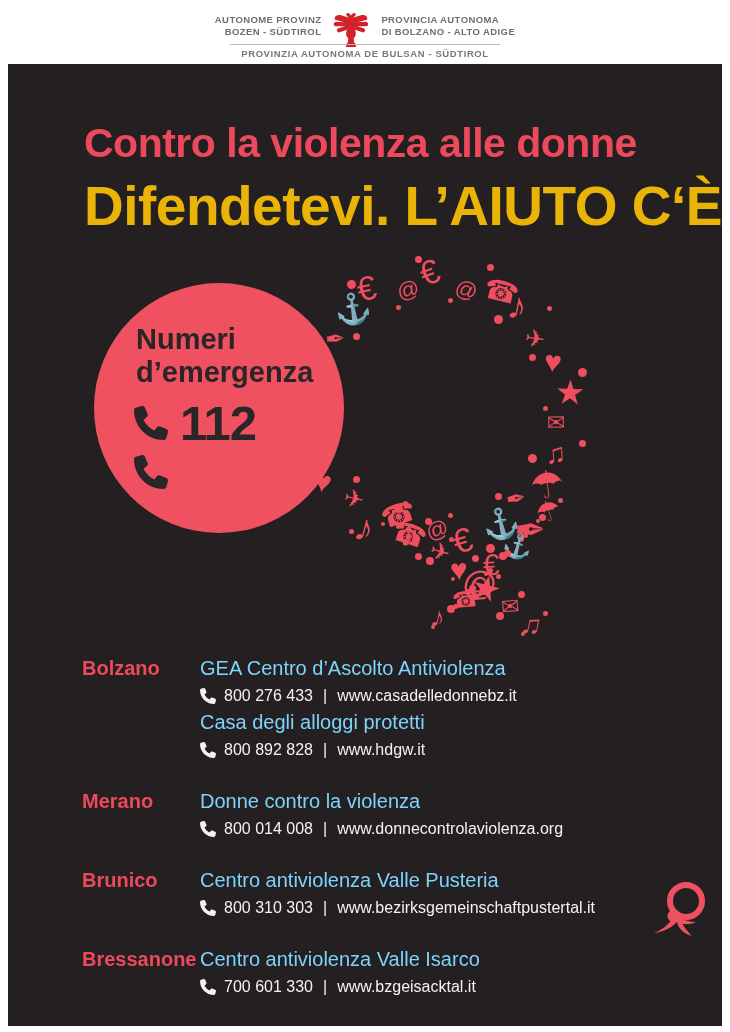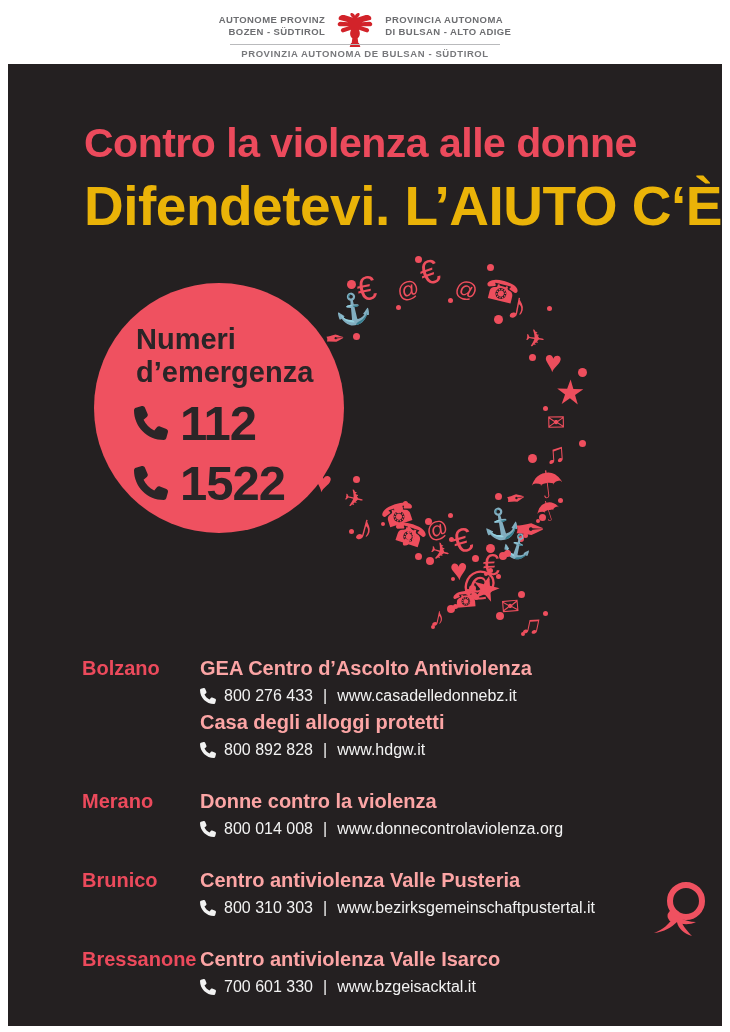--- a/index.html
+++ b/index.html
@@ -45,21 +45,21 @@
   .em-row{position:absolute;left:40px;display:flex;align-items:center;gap:12px;}
   .em-row.n0{top:112px;}
   .em-row.n1{top:172px;}
   .em-num{font-size:49px;font-weight:bold;letter-spacing:-1px;}
   .phone-svg{display:inline-block;}
   
   .contacts{position:absolute;left:74px;top:591px;z-index:3;width:600px;}
   .cgroup{display:flex;margin-bottom:25px;}
   .city{width:118px;flex:0 0 118px;font-size:20px;font-weight:bold;color:#ec4a5c;line-height:27px;}
   .entries{flex:1;}
-  .ename{font-size:20px;font-weight:bold;color:#fca5a5;line-height:27px;white-space:nowrap;}
+  .ename{font-size:20px;font-weight:normal;color:#7dd3fc;line-height:27px;white-space:nowrap;}
   .eline{font-size:16px;color:#f2f2f2;line-height:27px;display:flex;align-items:center;gap:8px;white-space:nowrap;}
   .eline .sep{margin:0 2px;}
   
   .footer-logo{position:absolute;left:636px;top:814px;z-index:3;}
   .footer-lines{
     position:absolute;left:519px;top:878px;z-index:3;width:200px;
     font-size:8px;color:#cfcfcf;line-height:11px;
   }
 </style>
 </head>
@@ -70,21 +70,21 @@
     <div class="gov-col left">
       <div>AUTONOME PROVINZ</div>
       <div>BOZEN - SÜDTIROL</div>
     </div>
     <svg class="crest" viewBox="0 0 60 62">
       <path fill="#d2232a" d="M30 11 C28 6 23 6 23 9 C23 11 25 13 27 14 L14 10 C8 9 4 13 6 17 L20 21 L8 20 C3 21 3 26 7 27 L21 27 L11 30 C7 32 9 37 13 36 L24 32 C22 37 22 41 26 45 L25 52 L35 52 L34 45 C38 41 38 37 36 32 L47 36 C51 37 53 32 49 30 L39 27 L53 27 C57 26 57 21 52 20 L40 21 L54 17 C56 13 52 9 46 10 L33 14 C35 13 37 11 37 9 C37 6 32 6 30 11 Z"></path>
       <path fill="#d2232a" d="M24 52 L36 52 L38 58 L22 58 Z"></path>
     </svg>
     <div class="gov-col right">
       <div>PROVINCIA AUTONOMA</div>
-      <div>DI BULSAN - ALTO ADIGE</div>
+      <div>DI BOLZANO - ALTO ADIGE</div>
     </div>
   </div>
   <div class="gov-divider"></div>
   <div class="gov-bottom">PROVINZIA AUTONOMA DE BULSAN - SÜDTIROL</div>
 </div>
 
 <div class="panel">
   <div class="title-red">Contro la violenza alle donne</div>
   <div class="title-white">Difendetevi. L’AIUTO C‘È!</div>
 
@@ -194,21 +194,20 @@
       <svg class="phone-svg" width="34" height="34" viewBox="0 0 512 512">
           <use href="#phone-path"></use>
           <path fill="#2a2527" d="M164.9 24.6c-7.7-18.6-28-28.5-47.4-23.2l-88 24C12.1 30.2 0 46 0 64C0 311.4 200.6 512 448 512c18 0 33.8-12.1 38.6-29.5l24-88c5.3-19.4-4.6-39.7-23.2-47.4l-96-40c-16.3-6.8-35.2-2.1-46.3 11.6L304.7 368C234.3 334.7 177.3 277.7 144 207.3L193.3 167c13.7-11.2 18.4-30 11.6-46.3l-40-96z"></path>
         </svg>
       <span class="em-num">112</span>
     </div>
     <div class="em-row n1">
       <svg class="phone-svg" width="34" height="34" viewBox="0 0 512 512">
           <path fill="#2a2527" d="M164.9 24.6c-7.7-18.6-28-28.5-47.4-23.2l-88 24C12.1 30.2 0 46 0 64C0 311.4 200.6 512 448 512c18 0 33.8-12.1 38.6-29.5l24-88c5.3-19.4-4.6-39.7-23.2-47.4l-96-40c-16.3-6.8-35.2-2.1-46.3 11.6L304.7 368C234.3 334.7 177.3 277.7 144 207.3L193.3 167c13.7-11.2 18.4-30 11.6-46.3l-40-96z"></path>
         </svg>
-      <span class="em-num">1522</span>
     </div>
   </div>
 
   <div class="contacts" id="contacts-list">
       <div class="cgroup">
         <div class="city">Bolzano</div>
         <div class="entries">
           <div class="ename">GEA Centro d’Ascolto Antiviolenza</div>
           <div class="eline">
             <svg viewBox="0 0 512 512" width="16" height="16">

